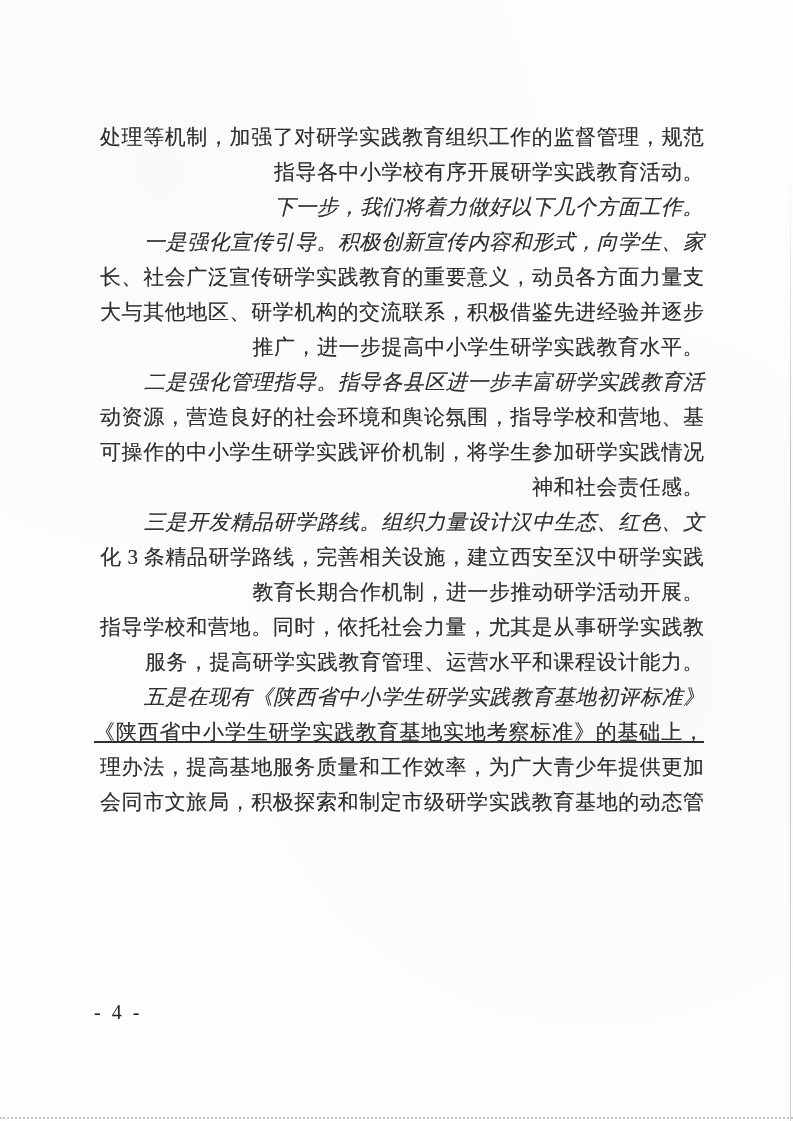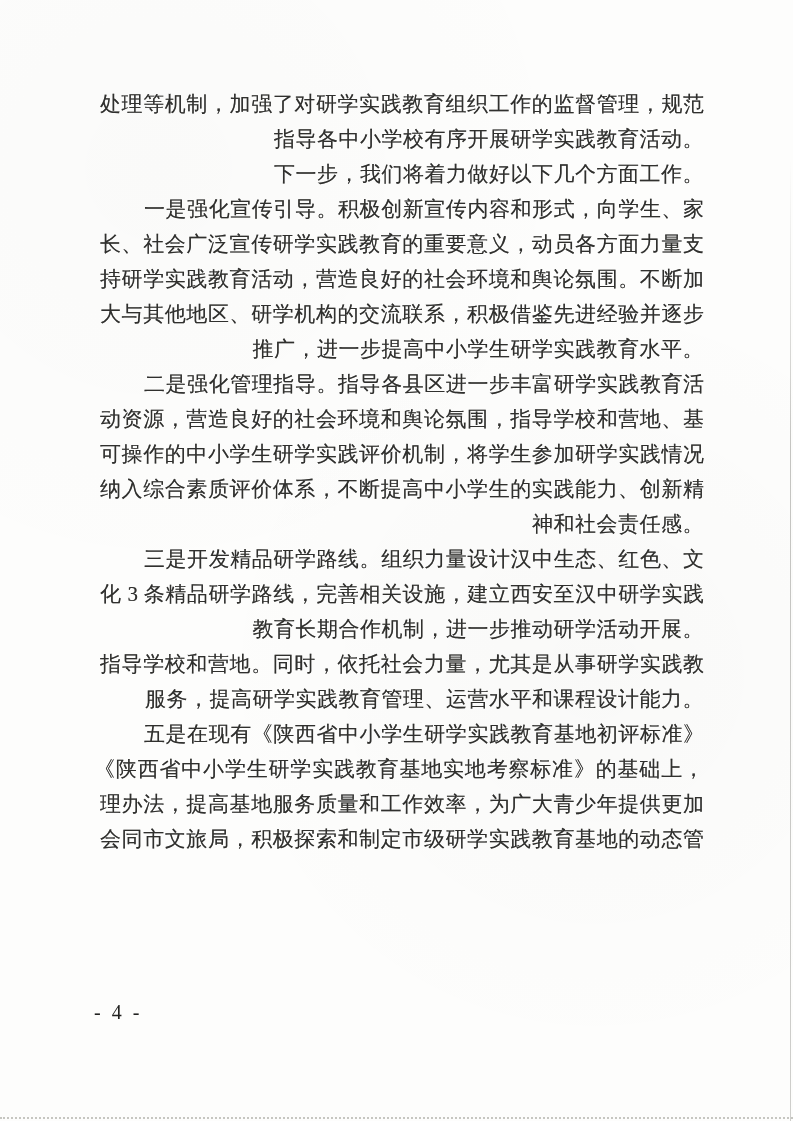--- a/index.html
+++ b/index.html
@@ -21,21 +21,21 @@
     position: absolute;
     inset: 0;
     background:
       radial-gradient(circle at 20% 15%, rgba(0,0,0,0.012), transparent 40%),
       radial-gradient(circle at 75% 60%, rgba(0,0,0,0.015), transparent 45%);
     pointer-events: none;
   }
   .text-block {
     position: absolute;
     left: 100px;
-    top: 87px;
+    top: 120px;
     width: 604px;
   }
   .line {
     height: 35px;
     line-height: 35px;
     font-size: 21px;
     color: #30302e;
     text-align: right;
     white-space: nowrap;
     letter-spacing: 0.5px;
@@ -43,23 +43,25 @@
   }
   .line.fill {
     white-space: normal;
     text-align: justify;
     text-align-last: justify;
     text-justify: inter-character;
     letter-spacing: 0;
   }
   .line.indent {
     text-indent: 44px;
+    font-style: italic;
   }
   .line.hang {
     text-indent: -6px;
+    text-decoration: underline;
   }
   .footer-pagenum {
     position: absolute;
     left: 94px;
     top: 1000px;
     font-size: 20px;
     line-height: 24px;
     color: #222220;
     letter-spacing: 3px;
     font-family: "Liberation Serif", serif;
@@ -85,27 +87,25 @@
 </head>
 <body>
 
 <div class="page">
   <div class="text-block">
       <div class="line fill">处理等机制，加强了对研学实践教育组织工作的监督管理，规范</div>
       <div class="line">指导各中小学校有序开展研学实践教育活动。</div>
       <div class="line indent">下一步，我们将着力做好以下几个方面工作。</div>
       <div class="line fill indent">一是强化宣传引导。积极创新宣传内容和形式，向学生、家</div>
       <div class="line fill">长、社会广泛宣传研学实践教育的重要意义，动员各方面力量支</div>
-      <div class="line fill">持研学实践教育活动，营造良好的社会环境和舆论氛围。不断加</div>
       <div class="line fill">大与其他地区、研学机构的交流联系，积极借鉴先进经验并逐步</div>
       <div class="line">推广，进一步提高中小学生研学实践教育水平。</div>
       <div class="line fill indent">二是强化管理指导。指导各县区进一步丰富研学实践教育活</div>
       <div class="line fill">动资源，营造良好的社会环境和舆论氛围，指导学校和营地、基</div>
       <div class="line fill">可操作的中小学生研学实践评价机制，将学生参加研学实践情况</div>
-      <div class="line fill">纳入综合素质评价体系，不断提高中小学生的实践能力、创新精</div>
       <div class="line">神和社会责任感。</div>
       <div class="line fill indent">三是开发精品研学路线。组织力量设计汉中生态、红色、文</div>
       <div class="line fill">化 3 条精品研学路线，完善相关设施，建立西安至汉中研学实践</div>
       <div class="line">教育长期合作机制，进一步推动研学活动开展。</div>
       <div class="line fill">指导学校和营地。同时，依托社会力量，尤其是从事研学实践教</div>
       <div class="line">服务，提高研学实践教育管理、运营水平和课程设计能力。</div>
       <div class="line fill indent">五是在现有《陕西省中小学生研学实践教育基地初评标准》</div>
       <div class="line fill hang">《陕西省中小学生研学实践教育基地实地考察标准》的基础上，</div>
       <div class="line fill">理办法，提高基地服务质量和工作效率，为广大青少年提供更加</div>
       <div class="line fill">会同市文旅局，积极探索和制定市级研学实践教育基地的动态管</div>

